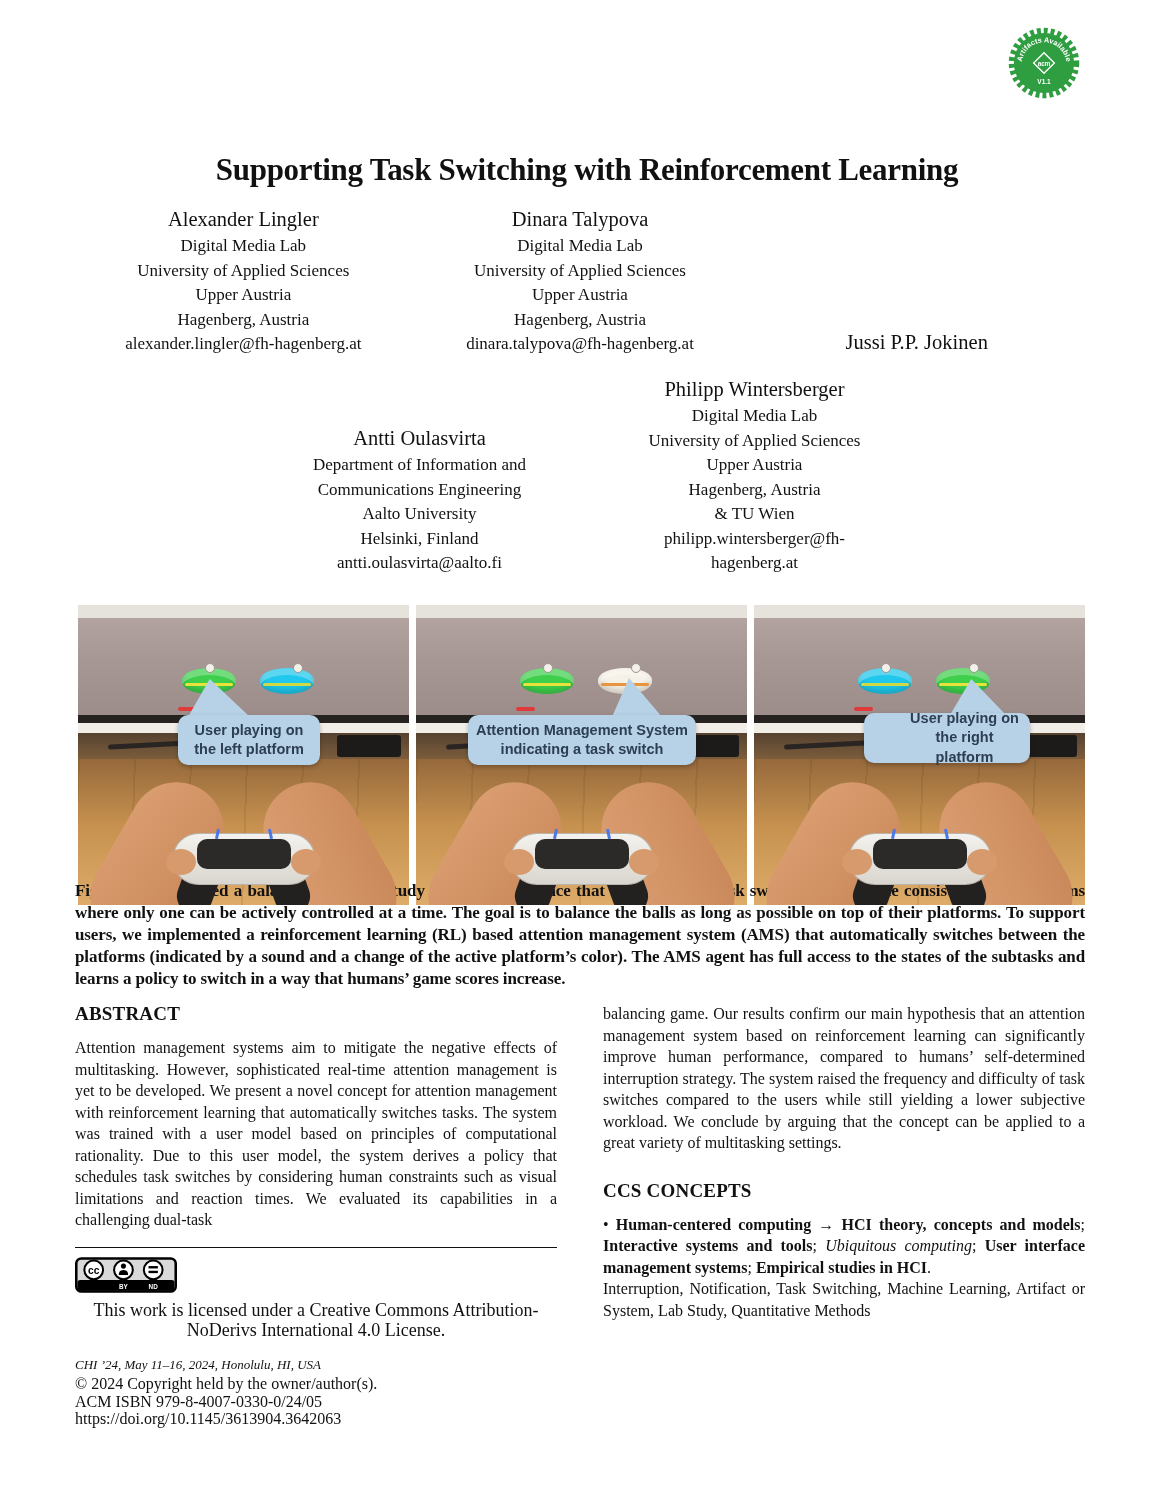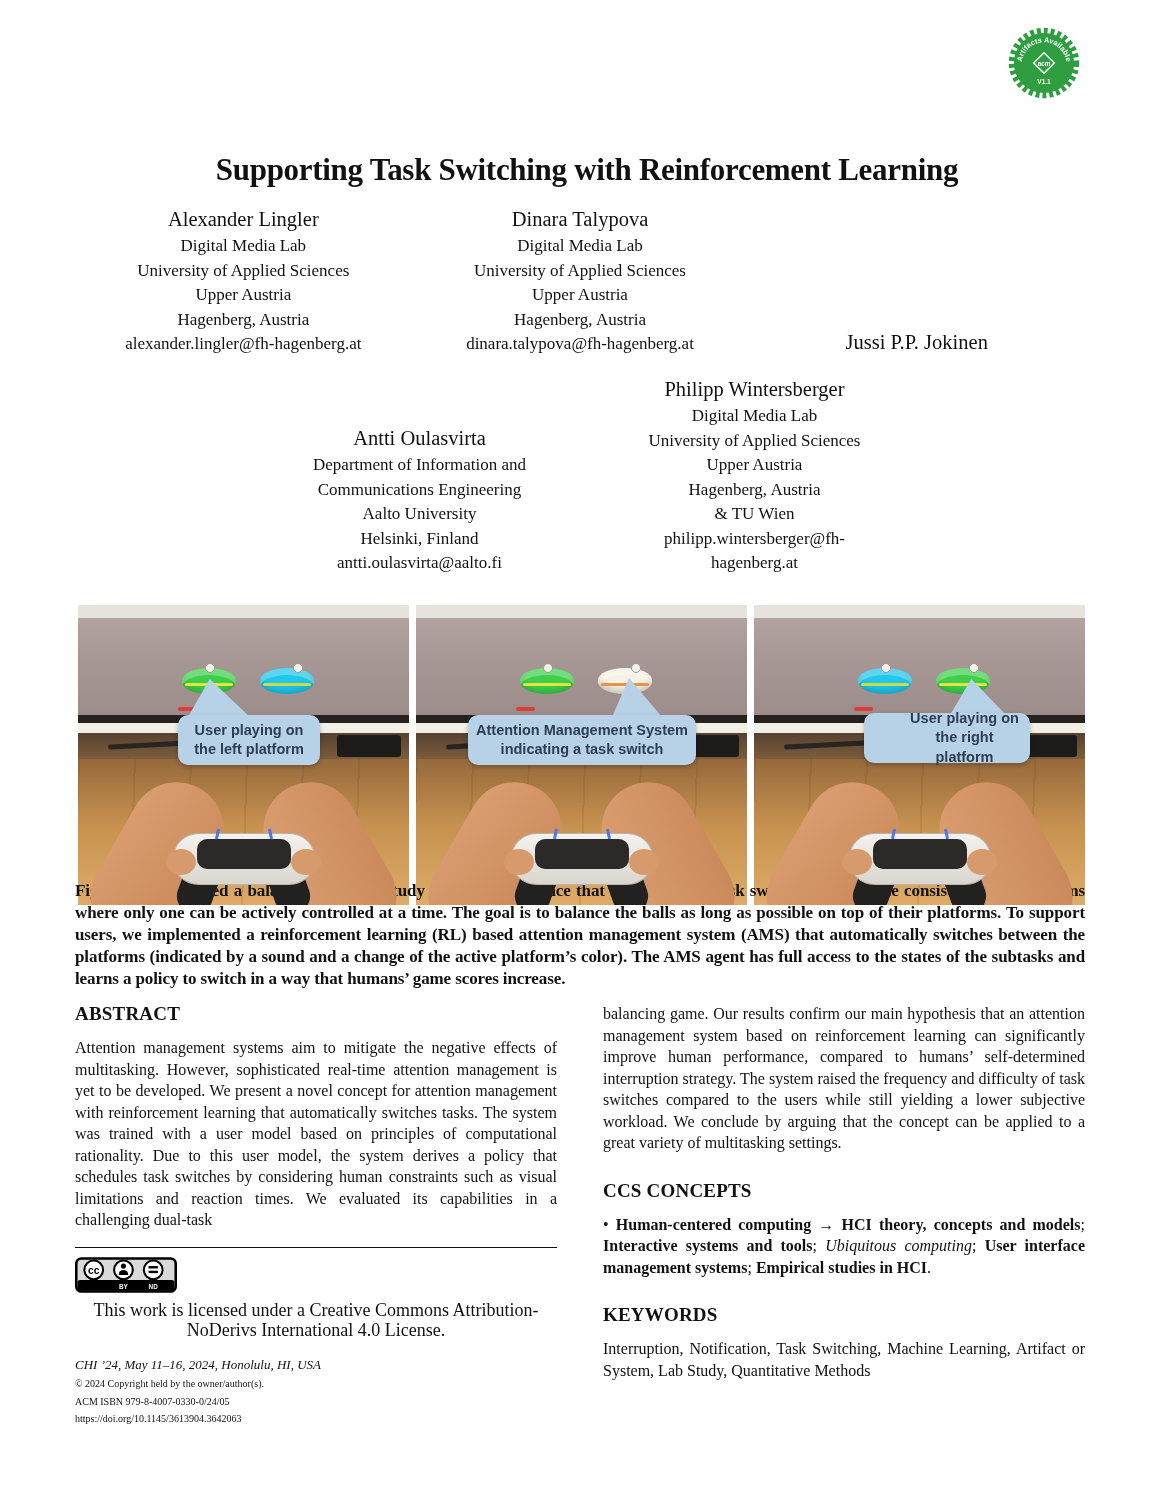--- a/index.html
+++ b/index.html
@@ -105,21 +105,21 @@
   .col.right h2 { margin-top:26px; }
   .seg-plain  { font-weight:normal; }
   .seg-bold   { font-weight:bold; }
   .seg-italic { font-style:italic; }
 
   
   .footnote { position:absolute; left:75px; top:1247px; width:482px; border-top:1.4px solid #111; padding-top:9px; }
   .cc-badge { width:102px; height:36px; display:block; cursor:pointer; }
   .license-text { font-size:18px; line-height:20px; margin:7px 0 0 0;text-align:center; }
   .conf-line { font-size:13px; font-style:italic; margin:17px 0 0 0; }
-  .foot-line { font-size:10px; line-height:16.5px; margin:1px 0 0 0; }
+  .foot-line { font-size:16px; line-height:16.5px; margin:1px 0 0 0; }
   .copyright-line { margin-top:3px; }
 </style>
 </head>
 <body>
 
 <div class="page">
 
   <div class="acm-badge">
     <svg viewBox="0 0 100 100" width="86" height="86">
       <circle cx="50" cy="50" r="37" fill="none" stroke="#2e9e40" stroke-width="8" stroke-dasharray="4.5 3.4"></circle>
@@ -298,21 +298,20 @@
 
   <div class="col left">
     <h2>ABSTRACT</h2>
     <p>Attention management systems aim to mitigate the negative effects of multitasking. However, sophisticated real-time attention management is yet to be developed. We present a novel concept for attention management with reinforcement learning that automatically switches tasks. The system was trained with a user model based on principles of computational rationality. Due to this user model, the system derives a policy that schedules task switches by considering human constraints such as visual limitations and reaction times. We evaluated its capabilities in a challenging dual-task</p>
   </div>
 
   <div class="col right">
     <p>balancing game. Our results confirm our main hypothesis that an attention management system based on reinforcement learning can significantly improve human performance, compared to humans’ self-determined interruption strategy. The system raised the frequency and difficulty of task switches compared to the users while still yielding a lower subjective workload. We conclude by arguing that the concept can be applied to a great variety of multitasking settings.</p>
     <h2>CCS CONCEPTS</h2>
     <p><span class="seg-plain">• </span><span class="seg-bold">Human-centered computing</span><span class="seg-plain"> → </span><span class="seg-bold">HCI theory, concepts and models</span><span class="seg-plain">; </span><span class="seg-bold">Interactive systems and tools</span><span class="seg-plain">; </span><span class="seg-italic">Ubiquitous computing</span><span class="seg-plain">; </span><span class="seg-bold">User interface management systems</span><span class="seg-plain">; </span><span class="seg-bold">Empirical studies in HCI</span><span class="seg-plain">.</span></p>
-    <h2>KEYWORDS</h2>
     <p>Interruption, Notification, Task Switching, Machine Learning, Artifact or System, Lab Study, Quantitative Methods</p>
   </div>
 
   <div class="footnote">
     <svg class="cc-badge" viewBox="0 0 120 42">
       <rect x="1.5" y="1.5" width="117" height="39" rx="6" fill="#d9d9d9" stroke="#000" stroke-width="3"></rect>
       <rect x="3" y="27" width="114" height="12.5" rx="3" fill="#000"></rect>
       <circle cx="22" cy="15" r="11" fill="#fff" stroke="#000" stroke-width="2.4"></circle>
       <text x="22" y="19.5" text-anchor="middle" font-family="Liberation Sans, sans-serif" font-size="12" font-weight="bold" fill="#000">cc</text>
       <circle cx="57" cy="15" r="11" fill="#fff" stroke="#000" stroke-width="2.4"></circle>

